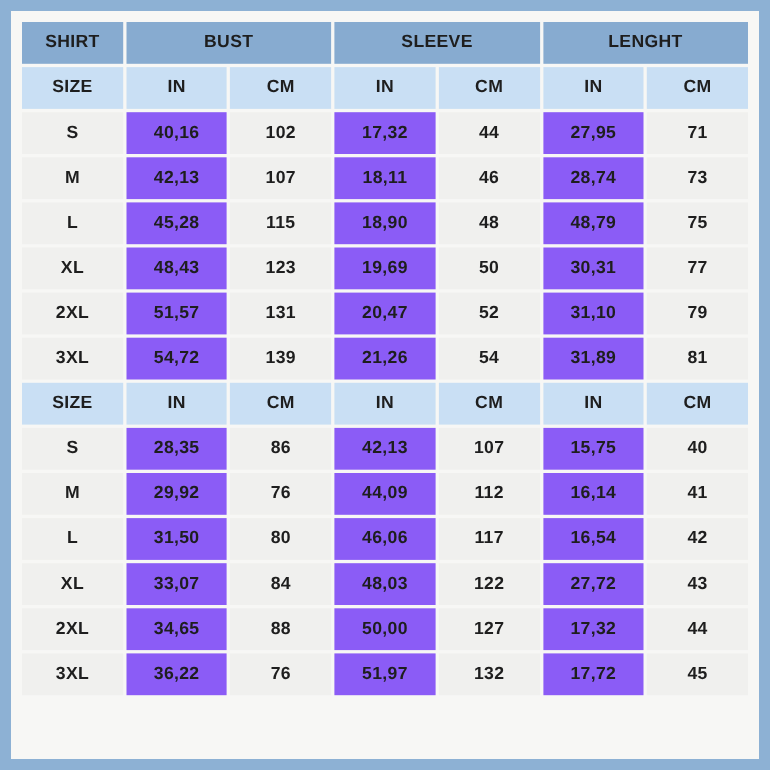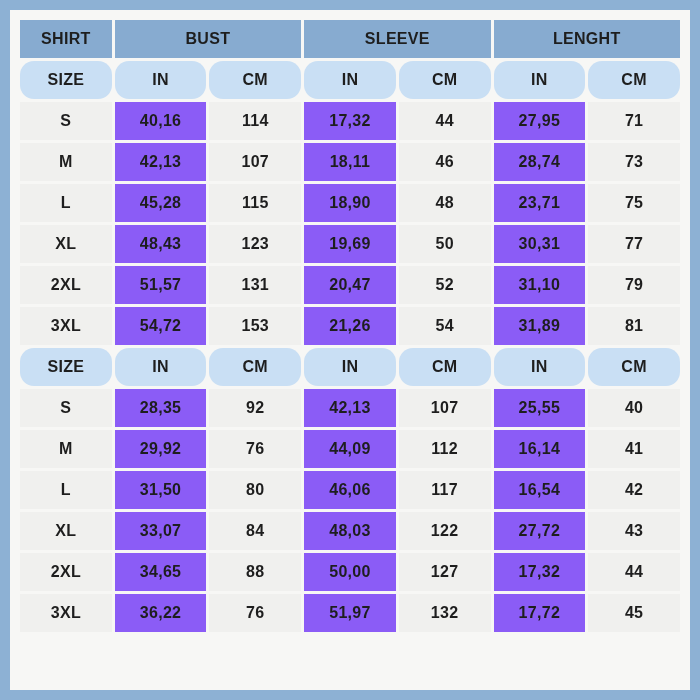--- a/index.html
+++ b/index.html
@@ -43,21 +43,20 @@
     letter-spacing: 0.3px;
     padding: 0;
     overflow: hidden;
     white-space: nowrap;
   }
   th.group {
     background: #87abd0;
   }
   th.unit {
     background: #c9dff4;
-    border-radius: 14px;
   }
   td.c-blue {
     background: #8b5cf6;
   }
   td.c-grey {
     background: #f0f0ee;
   }
 </style>
 </head>
 <body>
@@ -79,42 +78,42 @@
         <th class="unit">IN</th>
         <th class="unit">CM</th>
         <th class="unit">IN</th>
         <th class="unit">CM</th>
       </tr>
     </thead>
     <tbody>
         <tr>
           <td class="c-grey">S</td>
           <td class="c-blue">40,16</td>
-          <td class="c-grey">114</td>
+          <td class="c-grey">102</td>
           <td class="c-blue">17,32</td>
           <td class="c-grey">44</td>
           <td class="c-blue">27,95</td>
           <td class="c-grey">71</td>
         </tr>
         <tr>
           <td class="c-grey">M</td>
           <td class="c-blue">42,13</td>
           <td class="c-grey">107</td>
           <td class="c-blue">18,11</td>
           <td class="c-grey">46</td>
           <td class="c-blue">28,74</td>
           <td class="c-grey">73</td>
         </tr>
         <tr>
           <td class="c-grey">L</td>
           <td class="c-blue">45,28</td>
           <td class="c-grey">115</td>
           <td class="c-blue">18,90</td>
           <td class="c-grey">48</td>
-          <td class="c-blue">23,71</td>
+          <td class="c-blue">48,79</td>
           <td class="c-grey">75</td>
         </tr>
         <tr>
           <td class="c-grey">XL</td>
           <td class="c-blue">48,43</td>
           <td class="c-grey">123</td>
           <td class="c-blue">19,69</td>
           <td class="c-grey">50</td>
           <td class="c-blue">30,31</td>
           <td class="c-grey">77</td>
@@ -124,21 +123,21 @@
           <td class="c-blue">51,57</td>
           <td class="c-grey">131</td>
           <td class="c-blue">20,47</td>
           <td class="c-grey">52</td>
           <td class="c-blue">31,10</td>
           <td class="c-grey">79</td>
         </tr>
         <tr>
           <td class="c-grey">3XL</td>
           <td class="c-blue">54,72</td>
-          <td class="c-grey">153</td>
+          <td class="c-grey">139</td>
           <td class="c-blue">21,26</td>
           <td class="c-grey">54</td>
           <td class="c-blue">31,89</td>
           <td class="c-grey">81</td>
         </tr>
       </tbody>
   </table>
 
   <table class="size-table t2">
     <thead>
@@ -149,24 +148,24 @@
         <th class="unit">IN</th>
         <th class="unit">CM</th>
         <th class="unit">IN</th>
         <th class="unit">CM</th>
       </tr>
     </thead>
     <tbody>
         <tr>
           <td class="c-grey">S</td>
           <td class="c-blue">28,35</td>
-          <td class="c-grey">92</td>
+          <td class="c-grey">86</td>
           <td class="c-blue">42,13</td>
           <td class="c-grey">107</td>
-          <td class="c-blue">25,55</td>
+          <td class="c-blue">15,75</td>
           <td class="c-grey">40</td>
         </tr>
         <tr>
           <td class="c-grey">M</td>
           <td class="c-blue">29,92</td>
           <td class="c-grey">76</td>
           <td class="c-blue">44,09</td>
           <td class="c-grey">112</td>
           <td class="c-blue">16,14</td>
           <td class="c-grey">41</td>

